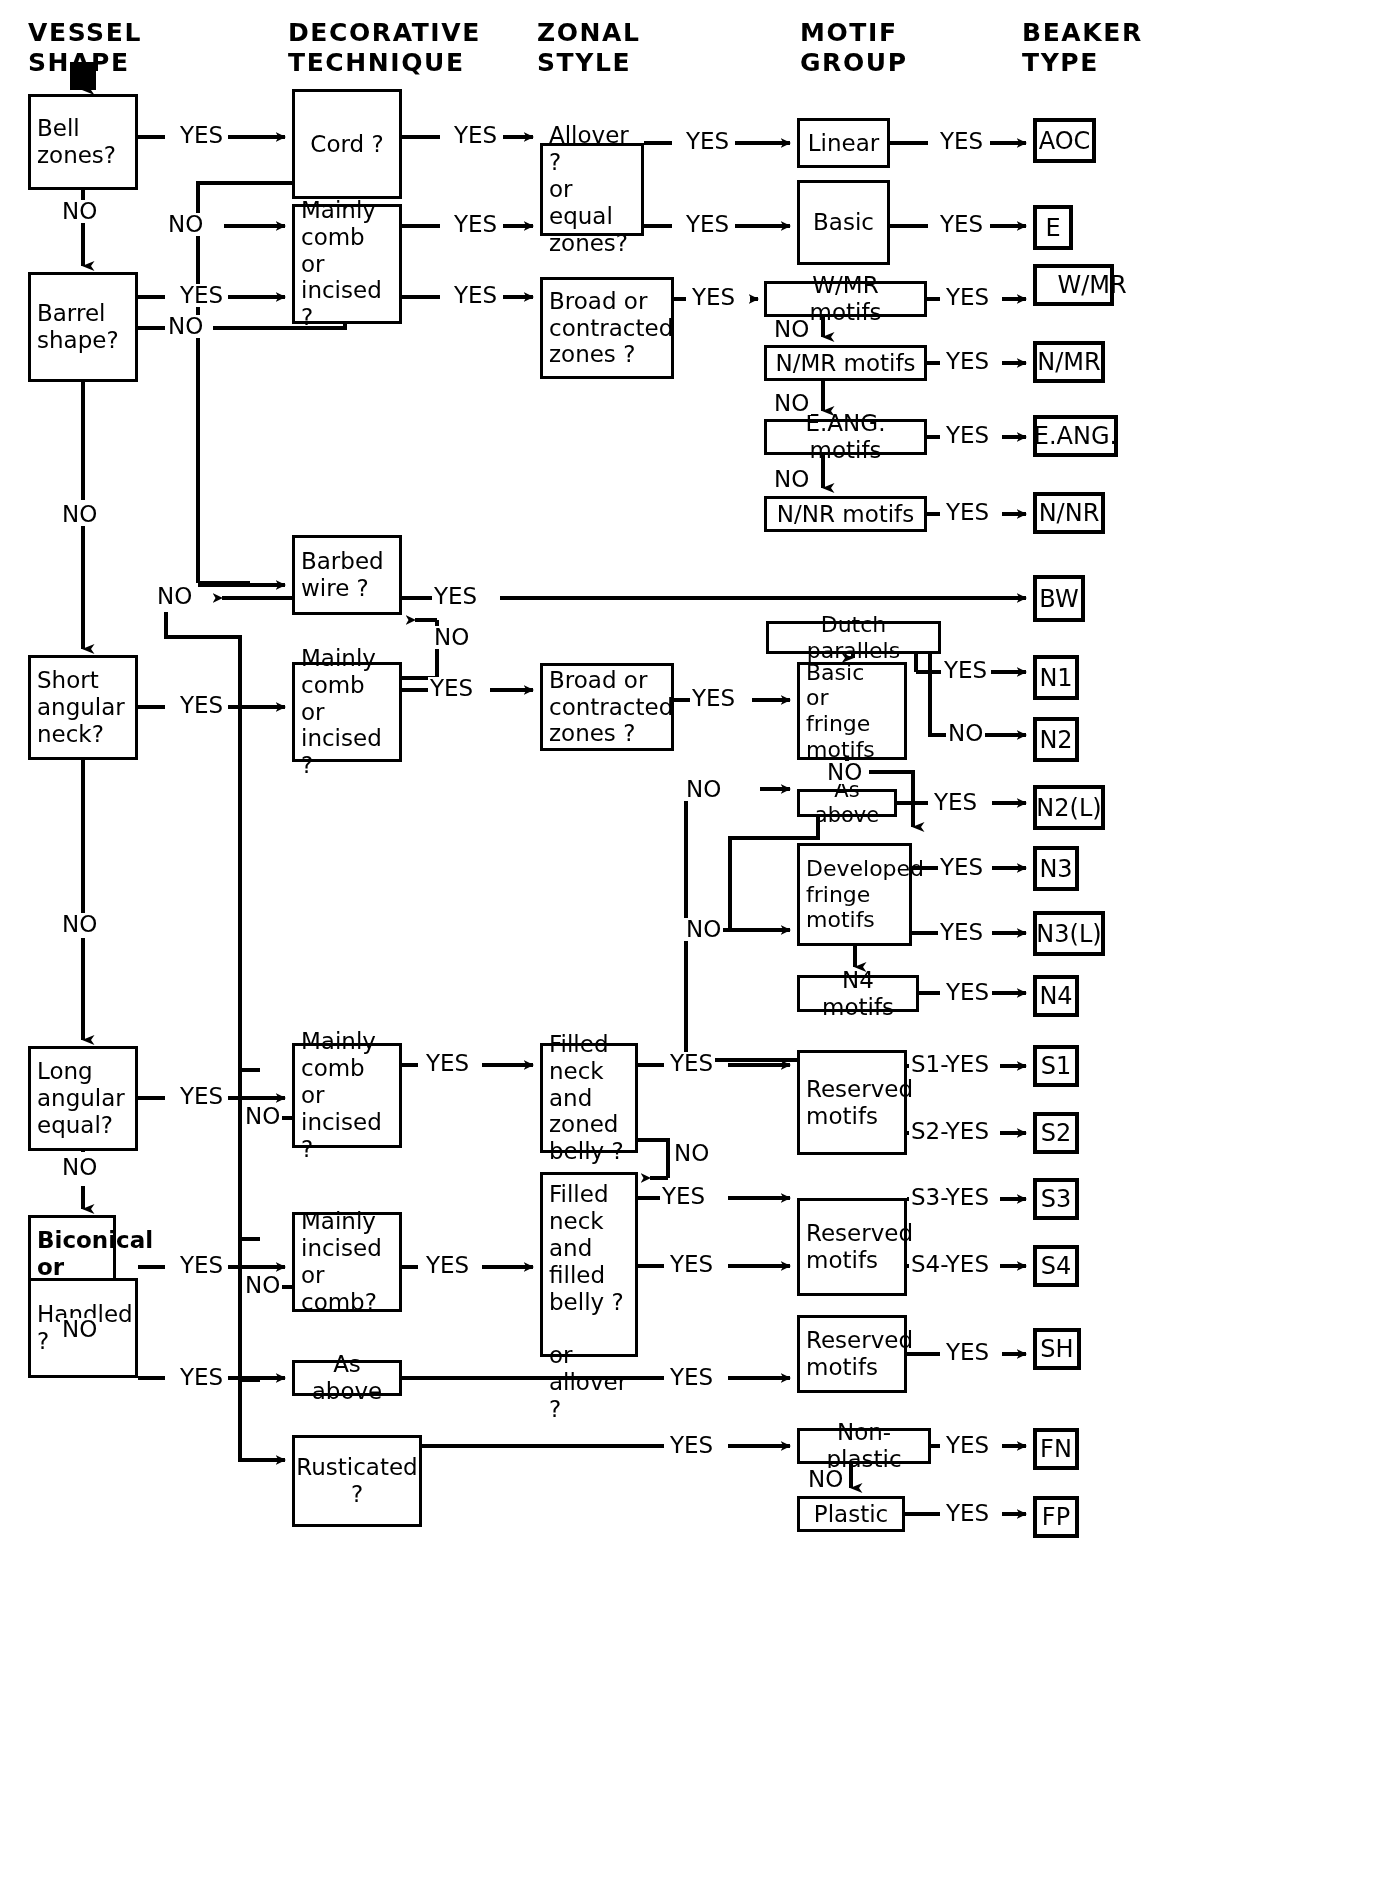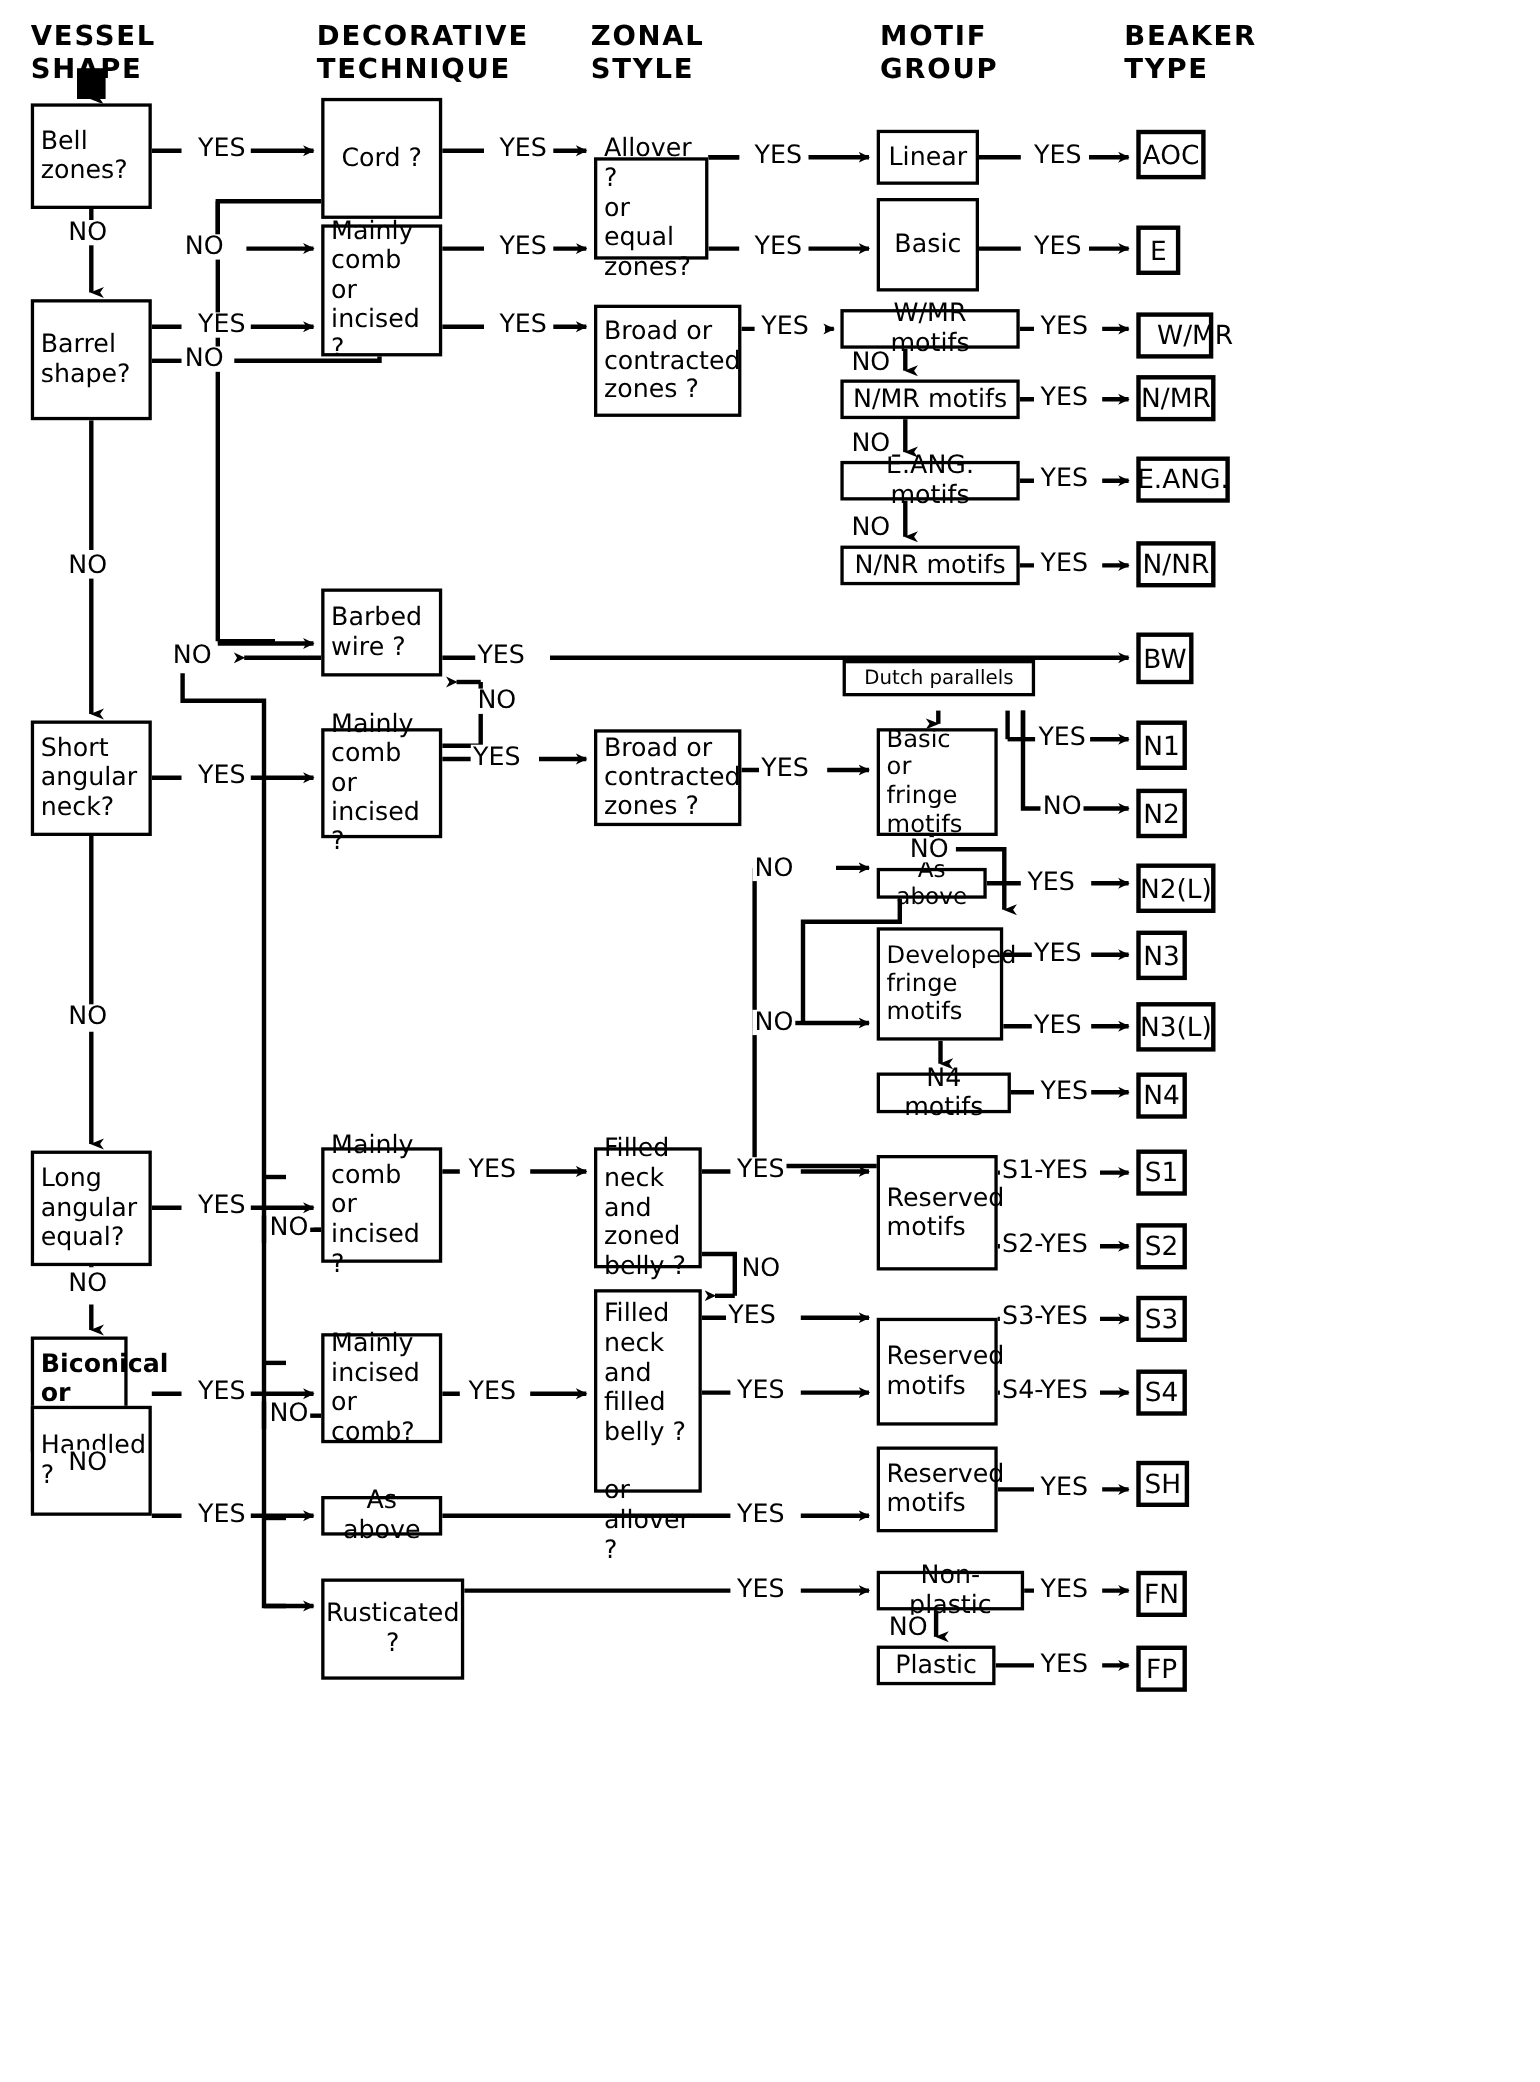--- a/index.html
+++ b/index.html
@@ -273,42 +273,42 @@
 
 or
 allover ?</div>
 
   <div class="node ctr" style="left:797px;top:118px;width:93px;height:50px;">Linear</div>
   <div class="node ctr" style="left:797px;top:180px;width:93px;height:85px;">Basic</div>
   <div class="node ctr" style="left:764px;top:281px;width:163px;height:36px;">W/MR motifs</div>
   <div class="node ctr" style="left:764px;top:345px;width:163px;height:36px;">N/MR motifs</div>
   <div class="node ctr" style="left:764px;top:419px;width:163px;height:36px;">E.ANG. motifs</div>
   <div class="node ctr" style="left:764px;top:496px;width:163px;height:36px;">N/NR motifs</div>
-  <div class="node ctr" style="left:766px;top:600px;width:175px;height:33px;font-size:18px;">Dutch parallels</div>
+  <div class="node ctr" style="left:766px;top:621px;width:175px;height:33px;font-size:22px;">Dutch parallels</div>
   <div class="node" style="left:797px;top:662px;width:110px;height:98px;font-size:22px;">Basic
 or
 fringe
 motifs</div>
   <div class="node ctr" style="left:797px;top:789px;width:100px;height:28px;font-size:21px;">As above</div>
   <div class="node" style="left:797px;top:843px;width:115px;height:103px;font-size:22px;">Developed
 fringe
 motifs</div>
   <div class="node ctr" style="left:797px;top:975px;width:122px;height:37px;">N4 motifs</div>
   <div class="node" style="left:797px;top:1050px;width:110px;height:105px;">Reserved
 motifs</div>
   <div class="node" style="left:797px;top:1198px;width:110px;height:98px;">Reserved
 motifs</div>
   <div class="node" style="left:797px;top:1315px;width:110px;height:78px;">Reserved
 motifs</div>
   <div class="node ctr" style="left:797px;top:1428px;width:134px;height:36px;">Non-plastic</div>
   <div class="node ctr" style="left:797px;top:1496px;width:108px;height:36px;">Plastic</div>
 
   <div class="term" style="left:1033px;top:118px;width:63px;height:45px;">AOC</div>
   <div class="term" style="left:1033px;top:205px;width:40px;height:45px;">E</div>
-  <div class="term" style="left:1033px;top:284px;width:70px;height:42px;padding-left:37px;">W/MR</div>
+  <div class="term" style="left:1033px;top:264px;width:81px;height:42px;padding-left:37px;">W/MR</div>
   <div class="term" style="left:1033px;top:341px;width:72px;height:42px;">N/MR</div>
   <div class="term" style="left:1033px;top:415px;width:85px;height:42px;">E.ANG.</div>
   <div class="term" style="left:1033px;top:492px;width:72px;height:42px;">N/NR</div>
   <div class="term" style="left:1033px;top:575px;width:52px;height:47px;">BW</div>
   <div class="term" style="left:1033px;top:655px;width:46px;height:45px;">N1</div>
   <div class="term" style="left:1033px;top:717px;width:46px;height:45px;">N2</div>
   <div class="term" style="left:1033px;top:785px;width:72px;height:45px;">N2(L)</div>
   <div class="term" style="left:1033px;top:846px;width:46px;height:45px;">N3</div>
   <div class="term" style="left:1033px;top:911px;width:72px;height:45px;">N3(L)</div>
   <div class="term" style="left:1033px;top:975px;width:46px;height:42px;">N4</div>

